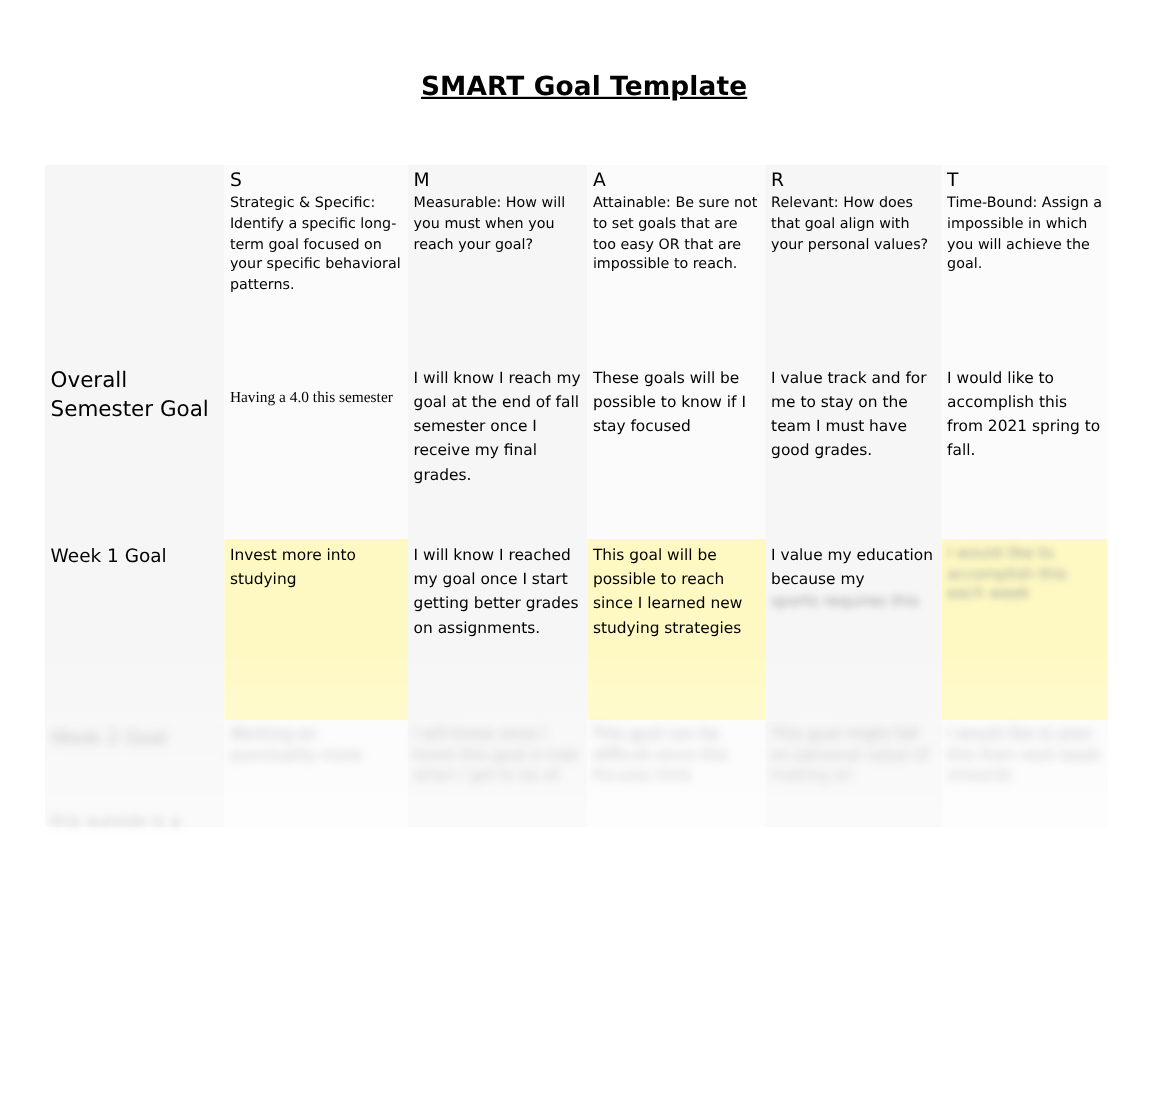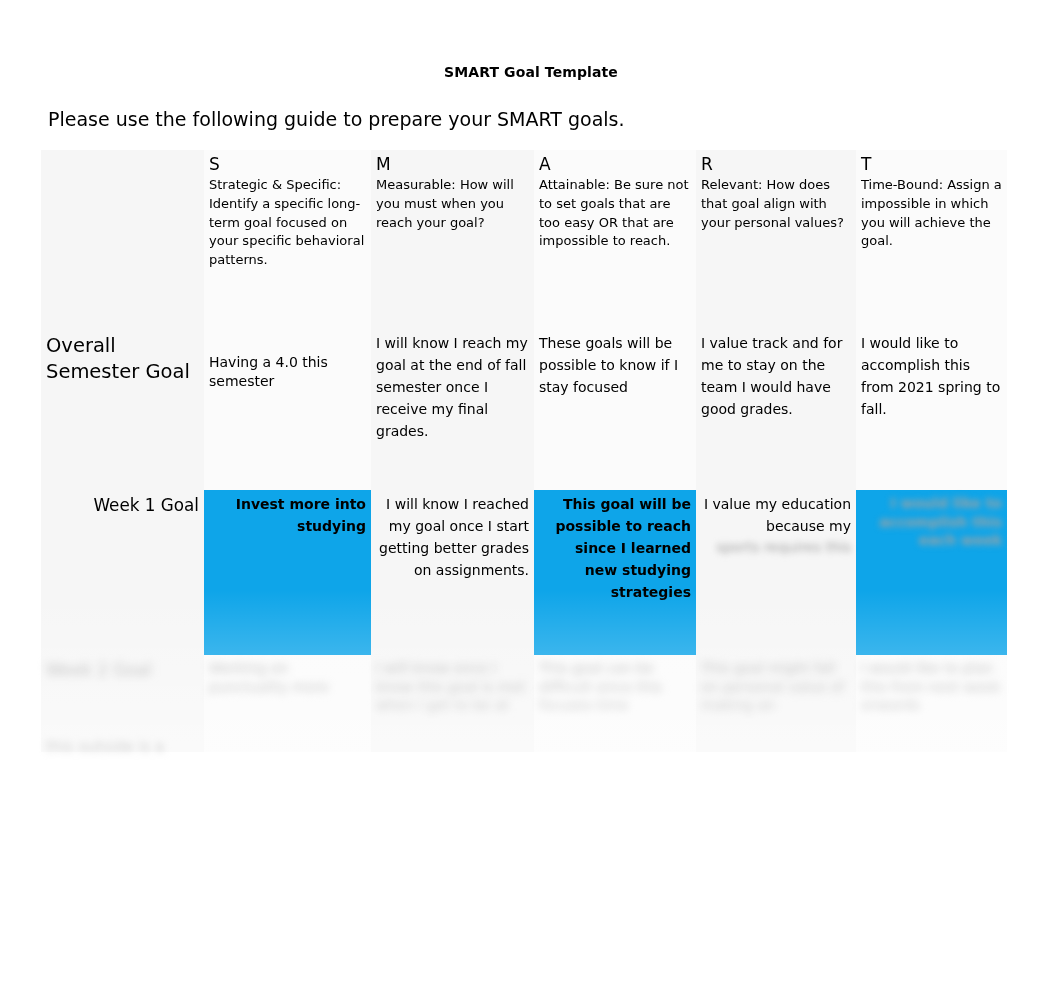--- a/index.html
+++ b/index.html
@@ -23,23 +23,24 @@
     height: 1001px;
     background: #ffffff;
   }
 
   .doc-title {
     position: absolute;
     left: 0;
     top: 64px;
     width: 1062px;
     text-align: center;
-    font-size: 14px;
+    font-size: 24px;
     font-weight: bold;
     letter-spacing: 0.1px;
+    text-decoration: underline;
   }
 
   .intro {
     position: absolute;
     left: 48px;
     top: 108px;
     font-size: 19px;
     font-weight: normal;
     white-space: nowrap;
   }
@@ -66,21 +67,21 @@
     line-height: 1.44;
     background: #f7f7f7;
     border: 0;
     box-shadow: none;
     word-wrap: break-word;
   }
 
   
   table.smart td.shade-a { background: #f6f6f6; }
   table.smart td.shade-b { background: #fbfbfb; }
-  table.smart td.shade-c { background: #0ea5e9; font-weight: bold; }
+  table.smart td.shade-c { background: #fef9c3; }
 
   col.c0 { width: 163px; }
   col.c1 { width: 167px; }
   col.c2 { width: 163px; }
   col.c3 { width: 162px; }
   col.c4 { width: 160px; }
   col.c5 { width: 151px; }
 
   
   tr.head td { height: 170px; }
@@ -90,38 +91,38 @@
     line-height: 1.25;
     margin-bottom: 1px;
   }
   .col-desc {
     display: block;
     font-size: 13px;
     line-height: 1.44;
   }
 
   tr.row-overall td { height: 152px; }
-  tr.row-week1 td { height: 156px; text-align: right; }
+  tr.row-week1 td { height: 156px; }
   tr.row-week2 td { height: 88px; }
 
   .rowlabel-bold {
     font-size: 19.5px;
     font-weight: normal;
     line-height: 1.33;
   }
   .rowlabel {
     font-size: 16.8px;
     font-weight: normal;
     line-height: 1.35;
   }
   .cell-body {
     font-size: 14px;
     line-height: 1.33;
   }
-  .cell-pad-top { padding-top: 20px; }
+  .cell-pad-top { padding-top: 20px; font-family: Liberation Serif, serif; }
   .blur-mid {
     filter: blur(3.4px);
     color: #a2a2a2;
   }
   .blur-strong {
     filter: blur(4.2px);
     color: #b4b4b4;
   }
 
   .footnote {
@@ -145,21 +146,20 @@
     background: linear-gradient(to bottom, rgba(255,255,255,0) 0%, rgba(255,255,255,0.30) 55%, rgba(255,255,255,0.55) 100%);
   }
 </style>
 </head>
 <body>
 
 <div class="page">
 
   <div class="doc-title">SMART Goal Template</div>
 
-  <div class="intro">Please use the following guide to prepare your SMART goals.</div>
 
   <div class="table-wrap">
     <table class="smart">
       <colgroup>
         <col class="c0">
           <col class="c1">
           <col class="c2">
           <col class="c3">
           <col class="c4">
           <col class="c5">
@@ -202,21 +202,21 @@
           <td class="shade-b">
             <span class="cell-body cell-pad-top" style="display:block">Having a 4.0 this semester</span>
           </td>
           <td class="shade-a">
             <span class="cell-body">I will know I reach my goal at the end of fall semester once I receive my final grades.</span>
           </td>
           <td class="shade-b">
             <span class="cell-body">These goals will be possible to know if I stay focused</span>
           </td>
           <td class="shade-a">
-            <span class="cell-body">I value track and for me to stay on the team I would have good grades.</span>
+            <span class="cell-body">I value track and for me to stay on the team I must have good grades.</span>
           </td>
           <td class="shade-b">
             <span class="cell-body">I would like to accomplish this from 2021 spring to fall.</span>
           </td>
         </tr>
 
         <tr class="row-week1">
           <td class="shade-a">
             <span class="rowlabel">Week 1 Goal</span>
           </td>

